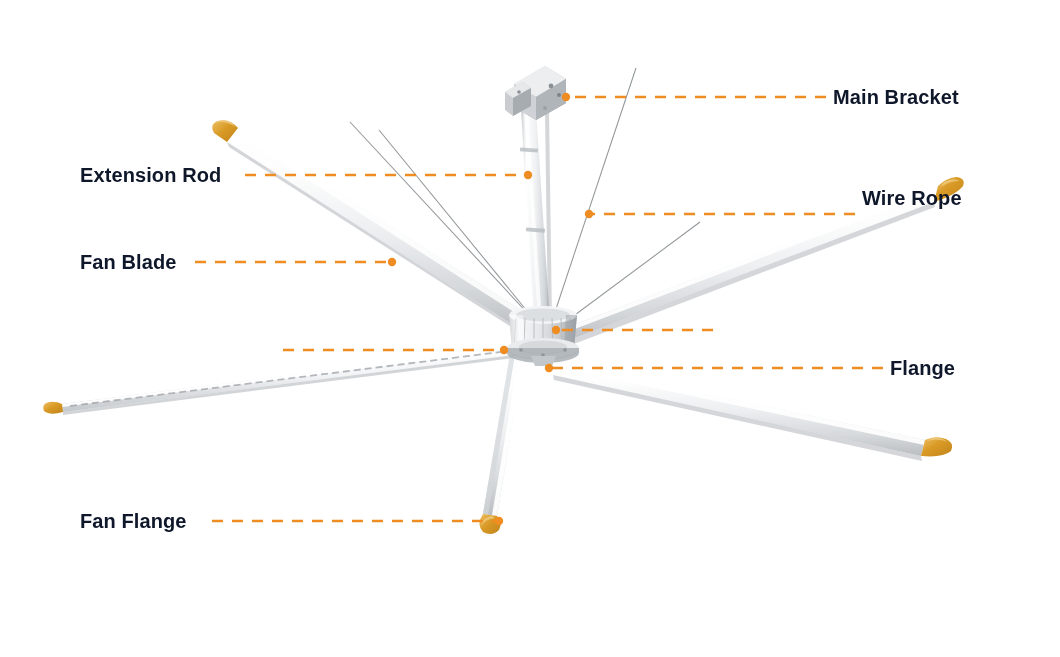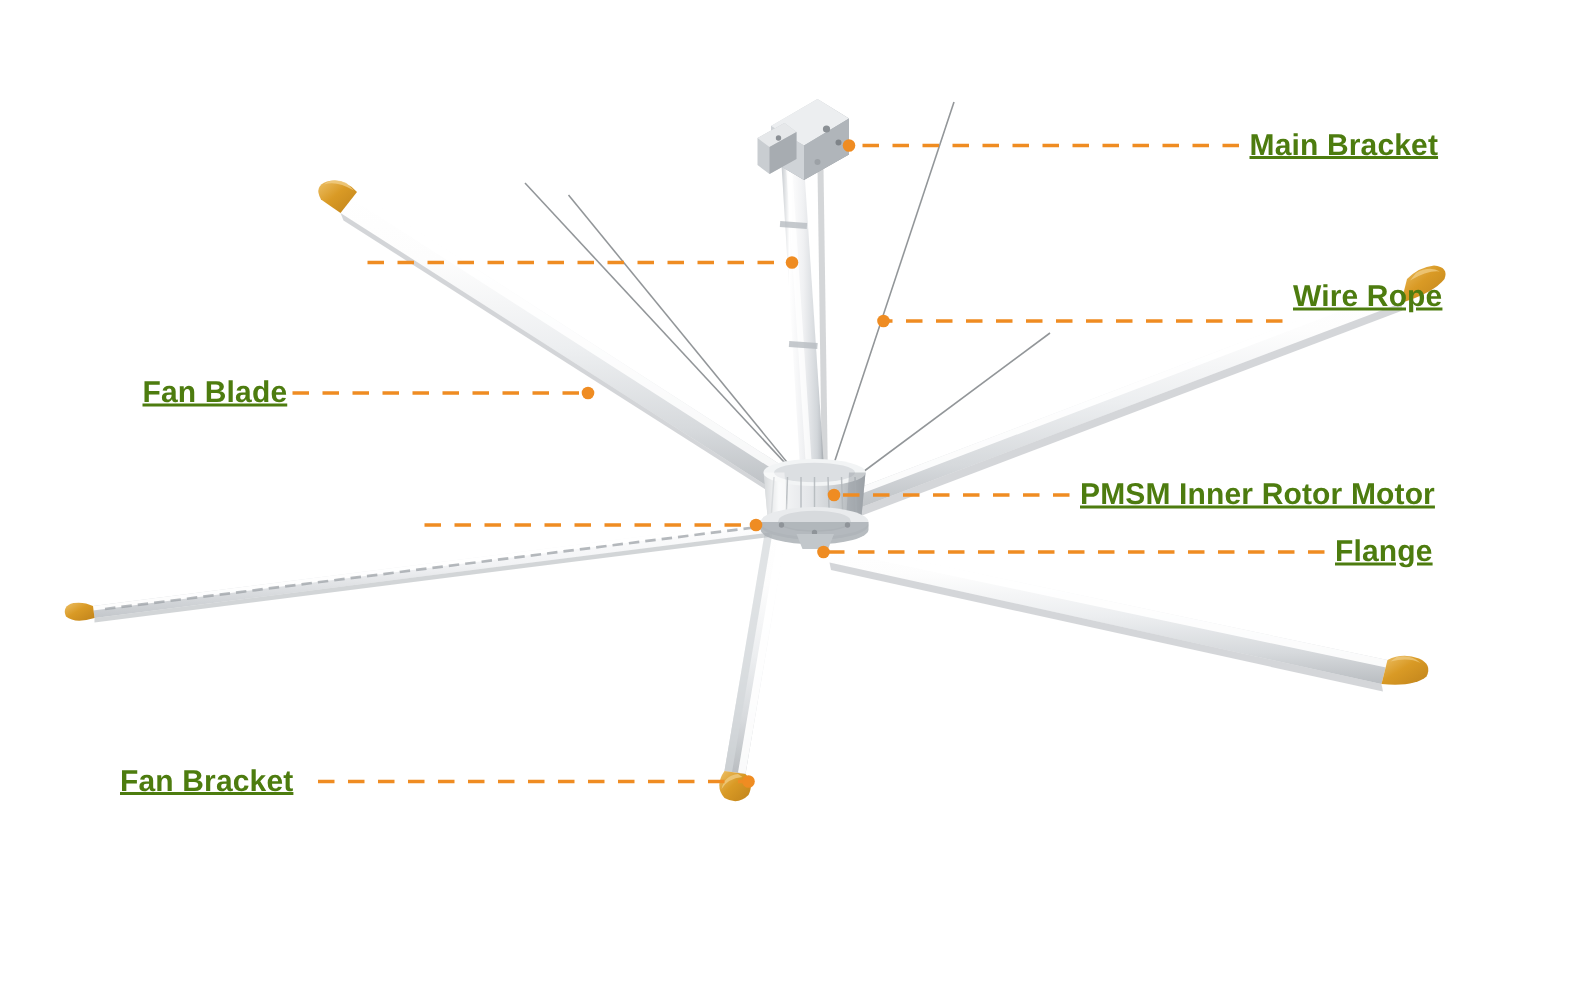--- a/index.html
+++ b/index.html
@@ -5,24 +5,23 @@
   html,body{margin:0;padding:0;background:#ffffff;}
   body{width:1060px;height:657px;overflow:hidden;font-family:"Liberation Sans",sans-serif;}
   #stage{position:relative;width:1060px;height:657px;background:#ffffff;}
   #art{position:absolute;left:0;top:0;width:1060px;height:657px;}
   .label{
     position:absolute;
     font-family:"Liberation Sans",sans-serif;
     font-weight:bold;
     font-size:20px;
     line-height:20px;
-    color:#4d7c0f;
+    color:#0f172a;
     white-space:nowrap;
     letter-spacing:0.1px;
-    text-decoration:underline;
   }
   .label.right-anchor{transform:translateY(-50%);}
   .label.left-anchor{transform:translateY(-50%);}
   #callouts{position:absolute;left:0;top:0;width:1060px;height:657px;pointer-events:none;}
 </style>
 </head>
 <body>
 
 <div id="stage">
 
@@ -195,21 +194,21 @@
       <circle cx="589" cy="214" r="4.2"></circle>
       <circle cx="556" cy="330" r="4.2"></circle>
       <circle cx="549" cy="368" r="4.2"></circle>
       <circle cx="528" cy="175" r="4.2"></circle>
       <circle cx="392" cy="262" r="4.2"></circle>
       <circle cx="504" cy="350" r="4.2"></circle>
       <circle cx="499" cy="521" r="4.2"></circle>
     </g>
   </svg>
 
-  <div class="label left-anchor" style="left:80px;  top:262px;margin-left:15px;">Fan Blade</div>
-  <div class="label left-anchor" style="left:80px;  top:521px;">Fan Bracket</div>
+  <div class="label left-anchor" style="left:80px;  top:175px;">Extension Rod</div>
+  <div class="label left-anchor" style="left:80px;  top:262px;">Fan Blade</div>
+  <div class="label left-anchor" style="left:80px;  top:521px;">Fan Flange</div>
 
   <div class="label right-anchor" style="left:833px; top:97px;">Main Bracket</div>
   <div class="label right-anchor" style="left:862px; top:198px;">Wire Rope</div>
-  <div class="label right-anchor" style="left:720px; top:330px;">PMSM Inner Rotor Motor</div>
   <div class="label right-anchor" style="left:890px; top:368px;text-align:right;">Flange</div>
 
 </div>
 
 </body></html>

